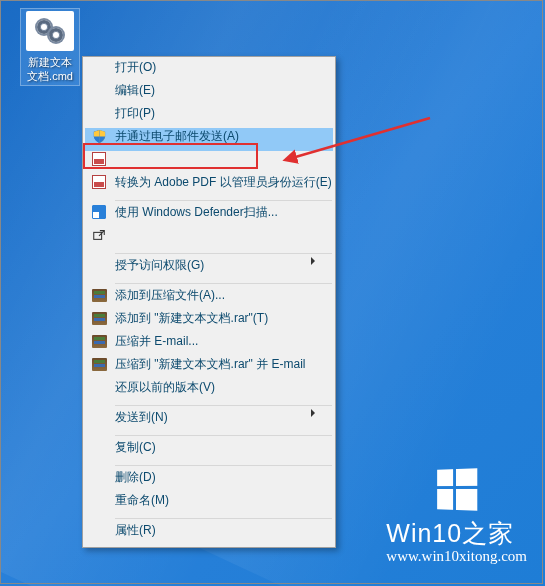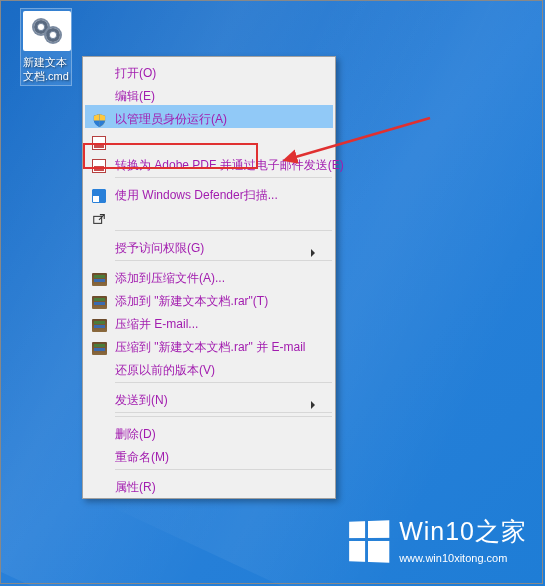--- a/index.html
+++ b/index.html
@@ -37,21 +37,22 @@
       top: 0; left: 0;
       width: 543px; height: 584px;
       border: 1px solid #888;
       pointer-events: none;
       z-index: 200;
     }
     .desktop-icon {
       position: absolute;
       top: 8px;
       left: 20px;
-      width: 52px;
+      width: 60px;
+      text-align: center;
       padding: 2px;
       border: 1px solid rgba(255,255,255,0.3);
       background: rgba(120,180,240,0.25);
     }
     .icon-img {
       width: 48px;
       height: 40px;
       background: #fff;
       margin: 0 auto 4px auto;
       border-radius: 2px;
@@ -93,25 +94,25 @@
       top: 56px;
       left: 82px;
       width: 254px;
       background: #f0f0f0;
       border: 1px solid #a0a0a0;
       box-shadow: 3px 3px 6px rgba(0,0,0,0.3);
       padding: 2px;
     }
     .menu-item {
       display: flex;
-      align-items: flex-end;
+      align-items: flex-start;
       height: 23px;
       padding: 0 18px 0 30px;
       position: relative;
-      color: #a21caf;
+      color: #0c4a6e;
       white-space: nowrap;
     }
     .menu-item.hover {
       background: #91c9f7;
     }
     .menu-item .label { flex: 1; }
     .menu-sep {
       height: 1px;
       background: #d7d7d7;
       margin: 3px 1px 3px 30px;
@@ -190,32 +191,33 @@
     }
     .watermark {
       position: absolute;
       bottom: 22px;
       right: 18px;
       display: flex;
       align-items: center;
       gap: 10px;
       color: #fff;
       z-index: 10;
+      flex-direction: column;
     }
     .win-logo {
       display: grid;
       grid-template-columns: 17px 21px;
       grid-template-rows: 17px 21px;
       gap: 3px;
       transform: perspective(120px) rotateY(-12deg);
     }
     .win-logo div { background: #fff; }
     .wm-text { line-height: 1.1; }
     .wm-big { font-size: 25px; font-weight: 300; letter-spacing: 1px; }
-    .wm-small { font-size: 11px; margin-top: 6px; }
+    .wm-small { font-size: 15px; margin-top: 0; font-family: Liberation Serif, serif; }
   </style>
 </head>
 <body>
 
 <div class="light-ray"></div>
 <div class="light-ray2"></div>
 
 <div class="desktop-icon">
   <div class="icon-img">
     <div class="gear-pair">
@@ -225,45 +227,48 @@
   </div>
   <span class="icon-label">新建文本文档.cmd</span>
 </div>
 
 <div class="context-menu">
   <div class="menu-item">
       <span class="label">打开(O)</span>
     </div>
   <div class="menu-item">
       <span class="label">编辑(E)</span>
+    </div>
+  <div class="menu-item">
+      <span class="label">打印(P)</span>
     </div>
 
   <div class="menu-item hover">
     <span class="mi-icon shield-icon">
       <svg viewBox="0 0 16 16">
           <path d="M8 1 L14 3 V8 C14 12 8 15 8 15 C8 15 2 12 2 8 V3 Z" fill="#2b7cd3"></path>
           <path d="M8 1 L14 3 V8 C14 12 8 15 8 15 V1 Z" fill="#ffc83d"></path>
           <path d="M8 1 L8 15 C8 15 2 12 2 8 V3 Z" fill="#2b7cd3"></path>
           <path d="M8 8 L14 8 C14 12 8 15 8 15 V8 Z" fill="#2b7cd3"></path>
           <path d="M8 8 L2 8 V3 L8 1 V8 Z" fill="#ffc83d"></path>
         </svg>
     </span>
-    <span class="label">以管理员身份运行(A)</span>
+    <span class="label">并通过电子邮件发送(A)</span>
   </div>
 
   <div class="menu-item">
     <span class="mi-icon">
         <div class="pdf-icon"></div>
       </span>
   </div>
   <div class="menu-item">
     <span class="mi-icon">
         <div class="pdf-icon"></div>
       </span>
-    <span class="label">转换为 Adobe PDF 并通过电子邮件发送(E)</span>
+    <span class="label">转换为 Adobe PDF 以管理员身份运行(E)</span>
   </div>
 
   <div class="menu-sep"></div>
 
   <div class="menu-item">
     <span class="mi-icon">
         <div class="defender-icon"></div>
       </span>
     <span class="label">使用 Windows Defender扫描...</span>
   </div>
@@ -316,20 +321,23 @@
 
   <div class="menu-sep"></div>
 
   <div class="menu-item">
     <span class="label">发送到(N)</span>
     <span class="submenu-arrow"></span>
   </div>
 
   <div class="menu-sep"></div>
 
+  <div class="menu-item">
+      <span class="label">复制(C)</span>
+    </div>
 
   <div class="menu-sep"></div>
 
   <div class="menu-item">
       <span class="label">删除(D)</span>
     </div>
   <div class="menu-item">
       <span class="label">重命名(M)</span>
     </div>
 

